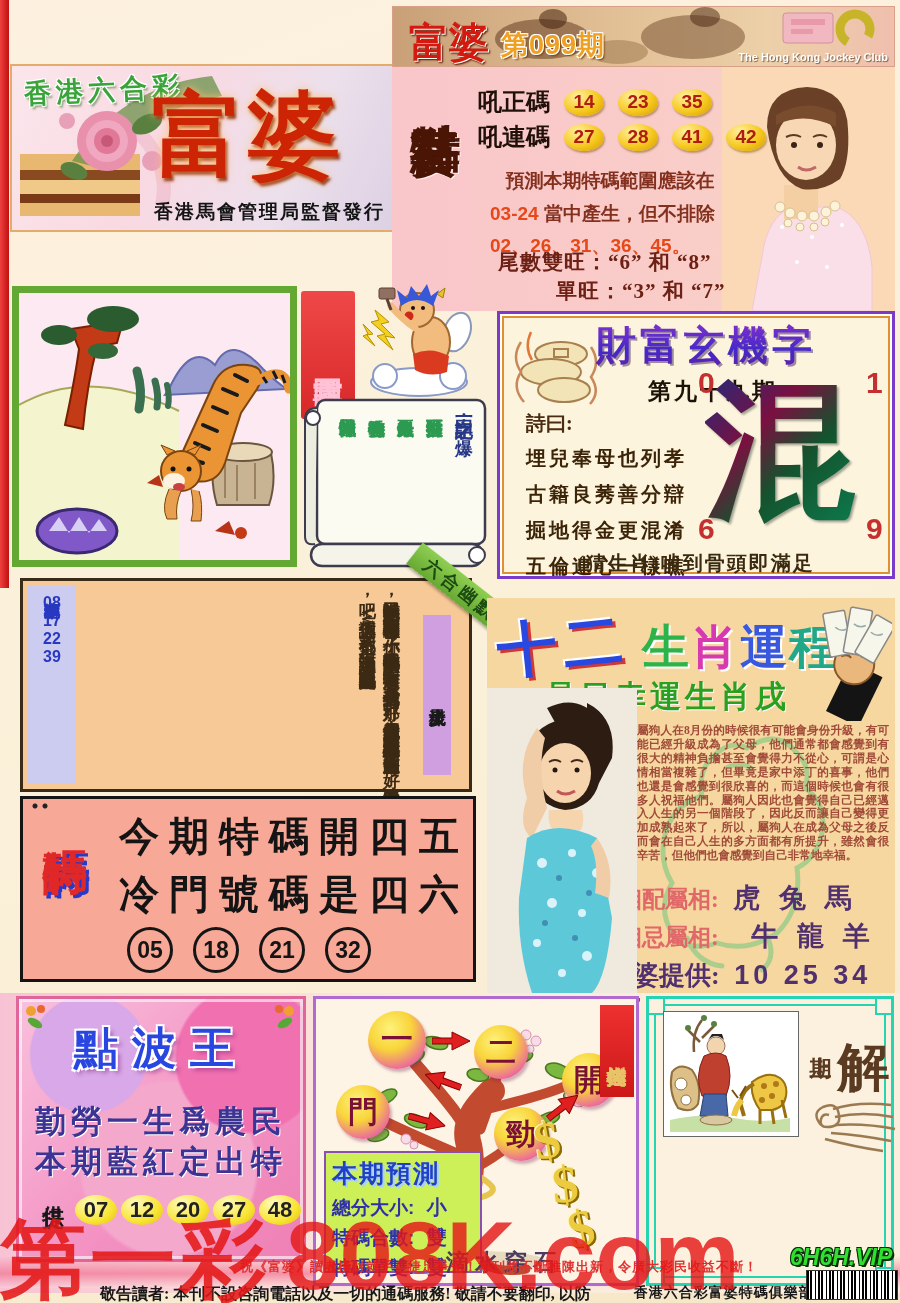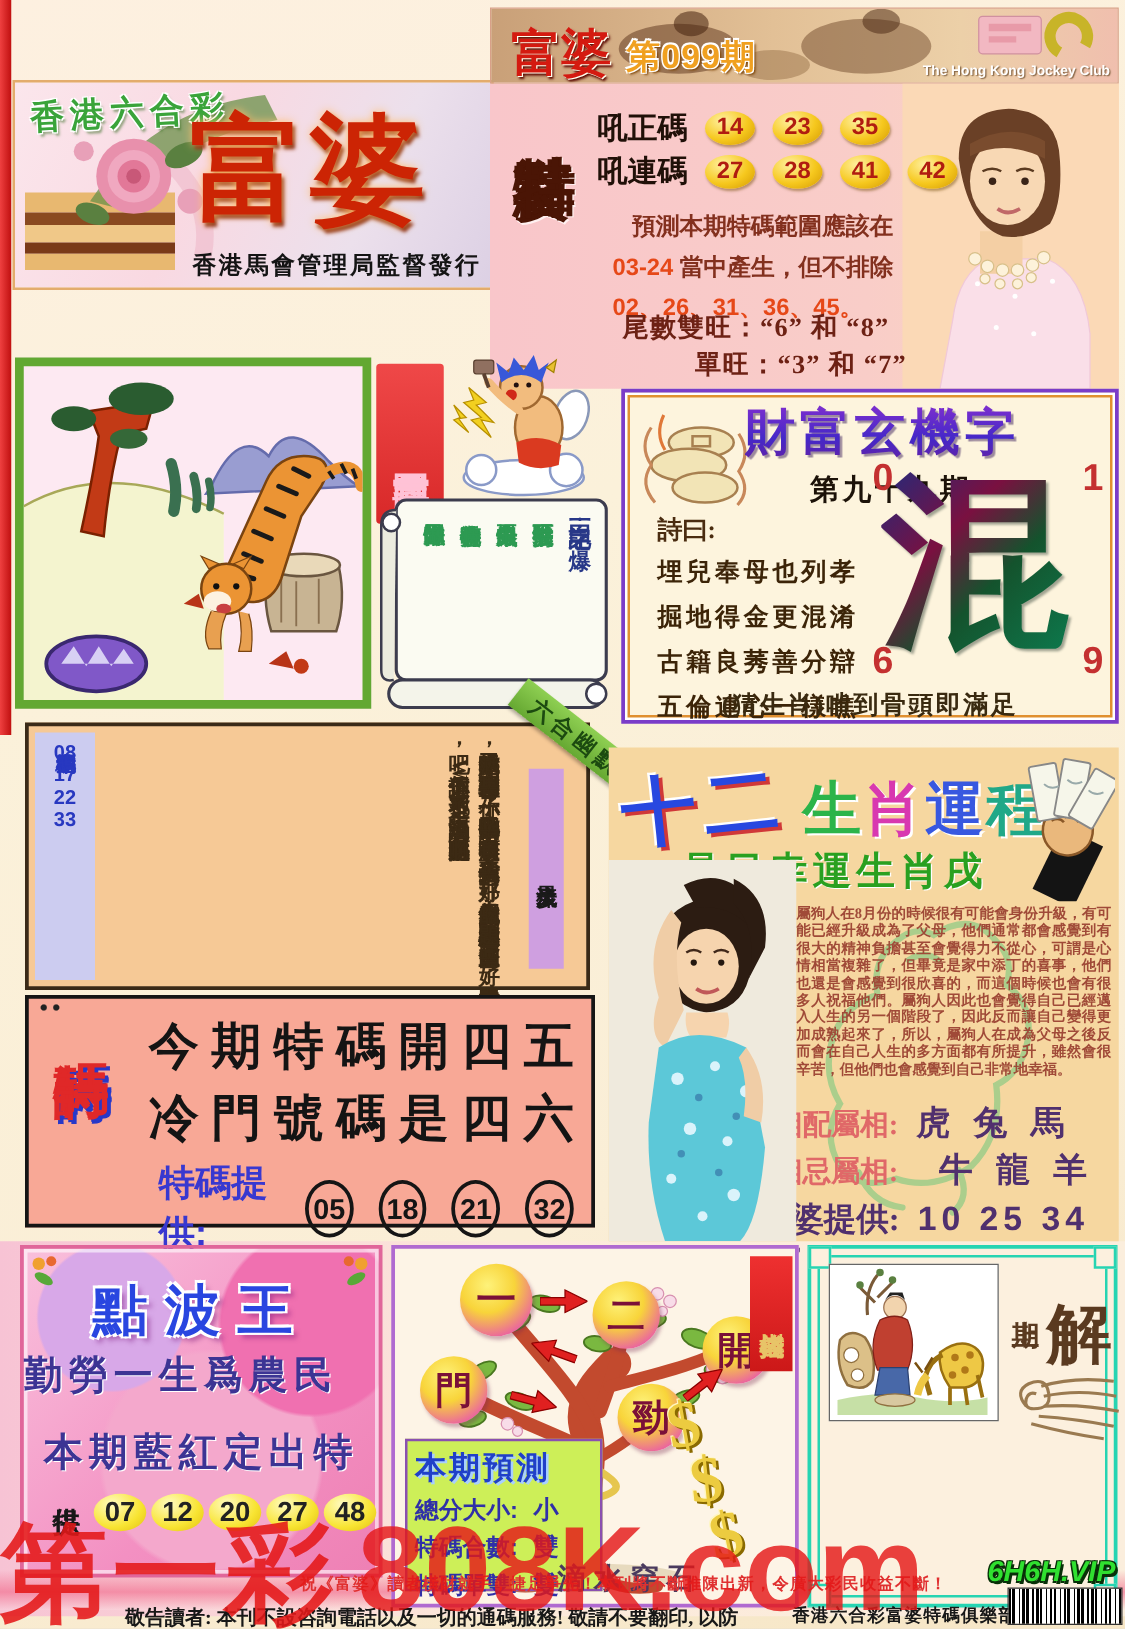--- a/index.html
+++ b/index.html
@@ -243,62 +243,61 @@
       <path d="M25,10 Q18,25 26,38" stroke="#e07838" stroke-width="2.5" fill="none"></path>
       <path d="M85,25 Q95,40 85,55 Q95,70 84,82" stroke="#c8885a" stroke-width="2.5" fill="none"></path>
     </svg>
     <div class="abs serif" style="left:96px;top:4px;font-size:40px;font-weight:900;letter-spacing:4px;
                 background:linear-gradient(180deg,#8a30d0,#4428c8 60%,#6a20a0);-webkit-background-clip:text;background-clip:text;color:transparent;
                 filter:drop-shadow(2px 2px 0 rgba(40,10,80,.45));">財富玄機字</div>
     <div class="abs serif" style="left:148px;top:62px;font-size:23px;font-weight:900;color:#1c1208;letter-spacing:3px;">第九十九期</div>
     <div class="abs serif" style="left:26px;top:96px;font-size:20px;font-weight:900;color:#4a2c10;">詩曰:</div>
     <div class="abs" style="left:26px;top:126px;">
       <div class="serif" style="font-size:20px;font-weight:bold;color:#3c2408;line-height:36px;letter-spacing:3px;">埋兒奉母也列孝</div>
+      <div class="serif" style="font-size:20px;font-weight:bold;color:#3c2408;line-height:36px;letter-spacing:3px;">古籍良莠善分辯</div>
       <div class="serif" style="font-size:20px;font-weight:bold;color:#3c2408;line-height:36px;letter-spacing:3px;">掘地得金更混淆</div>
-      <div class="serif" style="font-size:20px;font-weight:bold;color:#3c2408;line-height:36px;letter-spacing:3px;">古籍良莠善分辯</div>
       <div class="serif" style="font-size:20px;font-weight:bold;color:#3c2408;line-height:36px;letter-spacing:3px;">五倫連心一樣瞧</div>
     </div>
     <div class="abs serif" style="left:205px;top:62px;font-size:150px;font-weight:900;line-height:1;
                 background:linear-gradient(135deg,#232a7c,#7a1040 35%,#14532d 60%,#0d7a4e);
                 -webkit-background-clip:text;background-clip:text;color:transparent;
                 filter:drop-shadow(2px 2px 1px rgba(20,40,30,.4));">混</div>
     <div class="abs" style="left:198px;top:52px;font-size:30px;font-weight:bold;color:#c43030;">0</div>
     <div class="abs" style="left:366px;top:52px;font-size:30px;font-weight:bold;color:#c43030;">1</div>
     <div class="abs" style="left:198px;top:198px;font-size:30px;font-weight:bold;color:#c43030;">6</div>
     <div class="abs" style="left:366px;top:198px;font-size:30px;font-weight:bold;color:#c43030;">9</div>
     <div class="abs serif" style="left:0;top:236px;width:100%;text-align:center;font-size:20px;font-weight:bold;color:#3a2a10;letter-spacing:2px;">(猜生肖)啃到骨頭即滿足</div>
   </div>
 
   <div class="abs" style="left:20px;top:578px;width:452px;height:214px;border:3px solid #3a2a18;background:#f6c996;box-sizing:border-box;">
     <div class="abs" style="left:5px;top:5px;width:48px;height:198px;background:#ccccf0;display:flex;flex-direction:column;align-items:center;justify-content:flex-start;padding-top:4px;box-sizing:border-box;">
       <span class="vtx" style="font-size:16px;font-weight:900;color:#2838c0;line-height:1;">本期幸運號碼</span>
       <span style="font-size:16px;font-weight:900;color:#2838c0;margin-top:4px;">08</span>
       <span style="font-size:16px;font-weight:900;color:#2838c0;">17</span>
       <span style="font-size:16px;font-weight:900;color:#2838c0;">22</span>
-      <span style="font-size:16px;font-weight:900;color:#2838c0;">33</span>
+      <span style="font-size:16px;font-weight:900;color:#2838c0;">39</span>
     </div>
     <div class="serif abs" style="left:62px;top:9px;width:318px;height:192px;writing-mode:vertical-rl;font-size:17px;line-height:24px;color:#3c2a14;font-weight:bold;">中午吃飯喝了點酒，回到公司正巧碰到董事長，「你小子，中午又偷溜出去喝酒了吧？」「沒有啊董事長，不信你看我走道？」「那好，你走個大步流星的！」我心想這點酒根本不是問題，筆直的走了個來回。「好了，去財務處交罰單吧，讓你走個W型都走不了了，還說沒喝酒！」尼瑪人生處處是陷阱啊。</div>
     <div class="abs" style="left:400px;top:34px;width:28px;height:160px;background:#cf9fe0;display:flex;align-items:center;justify-content:center;">
       <span class="vtx" style="font-size:17px;font-weight:900;color:#1a1a1a;line-height:1.5;">大步流星</span>
     </div>
   </div>
   <div class="abs" style="left:402px;top:576px;width:118px;height:27px;background:linear-gradient(180deg,#8ecf52,#66a832);
               transform:rotate(38deg);display:flex;align-items:center;justify-content:center;box-shadow:1px 2px 3px rgba(0,0,0,.3);">
     <span style="font-size:18px;font-weight:900;color:#1c4a10;letter-spacing:4px;">六合幽默</span>
   </div>
 
   <div class="abs" style="left:20px;top:796px;width:456px;height:186px;border:3px solid #151515;background:#f8a896;box-sizing:border-box;">
     <div class="abs" style="left:8px;top:4px;width:20px;height:6px;
          background:radial-gradient(circle 3px at 4px 3px,#222 2px,transparent 3px),radial-gradient(circle 3px at 14px 3px,#222 2px,transparent 3px);"></div>
     <div class="abs vtx serif" style="left:18px;top:16px;height:150px;font-size:44px;font-weight:900;color:#e02828;line-height:1.08;
                 text-shadow:3px 3px 0 #2838c8;">特碼詩</div>
     <div class="abs serif" style="left:96px;top:10px;font-size:40px;font-weight:900;color:#141414;letter-spacing:10px;">今期特碼開四五</div>
     <div class="abs serif" style="left:96px;top:68px;font-size:40px;font-weight:900;color:#141414;letter-spacing:10px;">冷門號碼是四六</div>
     <div class="abs rowflex" style="left:104px;top:128px;gap:6px;">
-      <span style="font-size:29px;font-weight:900;color:#3838d0;margin-right:8px;">特碼提供:</span>
       <span class="circnum">05</span>
       <span class="circnum">18</span>
       <span class="circnum">21</span>
       <span class="circnum">32</span>
     </div>
   </div>
 
   <div class="abs" style="left:487px;top:598px;width:408px;height:395px;background:#f6d7a0;">
     <div class="abs serif" style="left:10px;top:8px;font-size:60px;font-weight:900;color:#2848e0;letter-spacing:6px;transform:rotate(-6deg);
                 text-shadow:3px 3px 0 #d03838,-2px -2px 0 #fff;">十二</div>
@@ -389,21 +388,21 @@
         <circle cx="20" cy="8" r="4" fill="#e86830"></circle>
       <ellipse cx="14" cy="22" rx="8" ry="4" fill="#58a838" transform="rotate(30 14 22)"></ellipse>
     </svg>
     <svg class="abs" width="34" height="34" viewBox="0 0 34 34" style="right:2px;top:2px;">
       <circle cx="22" cy="10" r="5" fill="#f0a030"></circle>
         <circle cx="12" cy="8" r="4" fill="#e86830"></circle>
       <ellipse cx="18" cy="22" rx="8" ry="4" fill="#58a838" transform="rotate(-30 18 22)"></ellipse>
     </svg>
     <div style="position:absolute;left:0;top:20px;width:100%;text-align:center;font-size:44px;font-weight:900;color:#2946e0;letter-spacing:14px;
                 text-shadow:-2px -2px 0 #fff,2px -2px 0 #fff,-2px 2px 0 #fff,2px 2px 0 #fff,4px 4px 4px rgba(120,20,120,.5);">點波王</div>
-    <div class="serif" style="position:absolute;left:0;top:80px;width:100%;font-size:31px;font-weight:900;color:#3c3494;letter-spacing:5px;text-shadow:1px 1px 0 #fff;">勤勞一生爲農民</div>
+    <div class="serif" style="position:absolute;left:0;top:102px;width:100%;text-align:center;font-size:31px;font-weight:900;color:#3c3494;letter-spacing:5px;text-shadow:1px 1px 0 #fff;">勤勞一生爲農民</div>
     <div class="serif" style="position:absolute;left:0;top:142px;width:100%;text-align:center;font-size:31px;font-weight:900;color:#3c3494;letter-spacing:5px;text-shadow:1px 1px 0 #fff;">本期藍紅定出特</div>
     <span class="vtx" style="position:absolute;left:22px;top:190px;font-size:22px;font-weight:900;color:#181818;line-height:1.1;">提供</span>
     <div class="abs rowflex" style="left:56px;top:196px;gap:4px;">
       <span class="yeloval">07</span>
       <span class="yeloval">12</span>
       <span class="yeloval">20</span>
       <span class="yeloval">27</span>
       <span class="yeloval">48</span>
     </div>
   </div>

